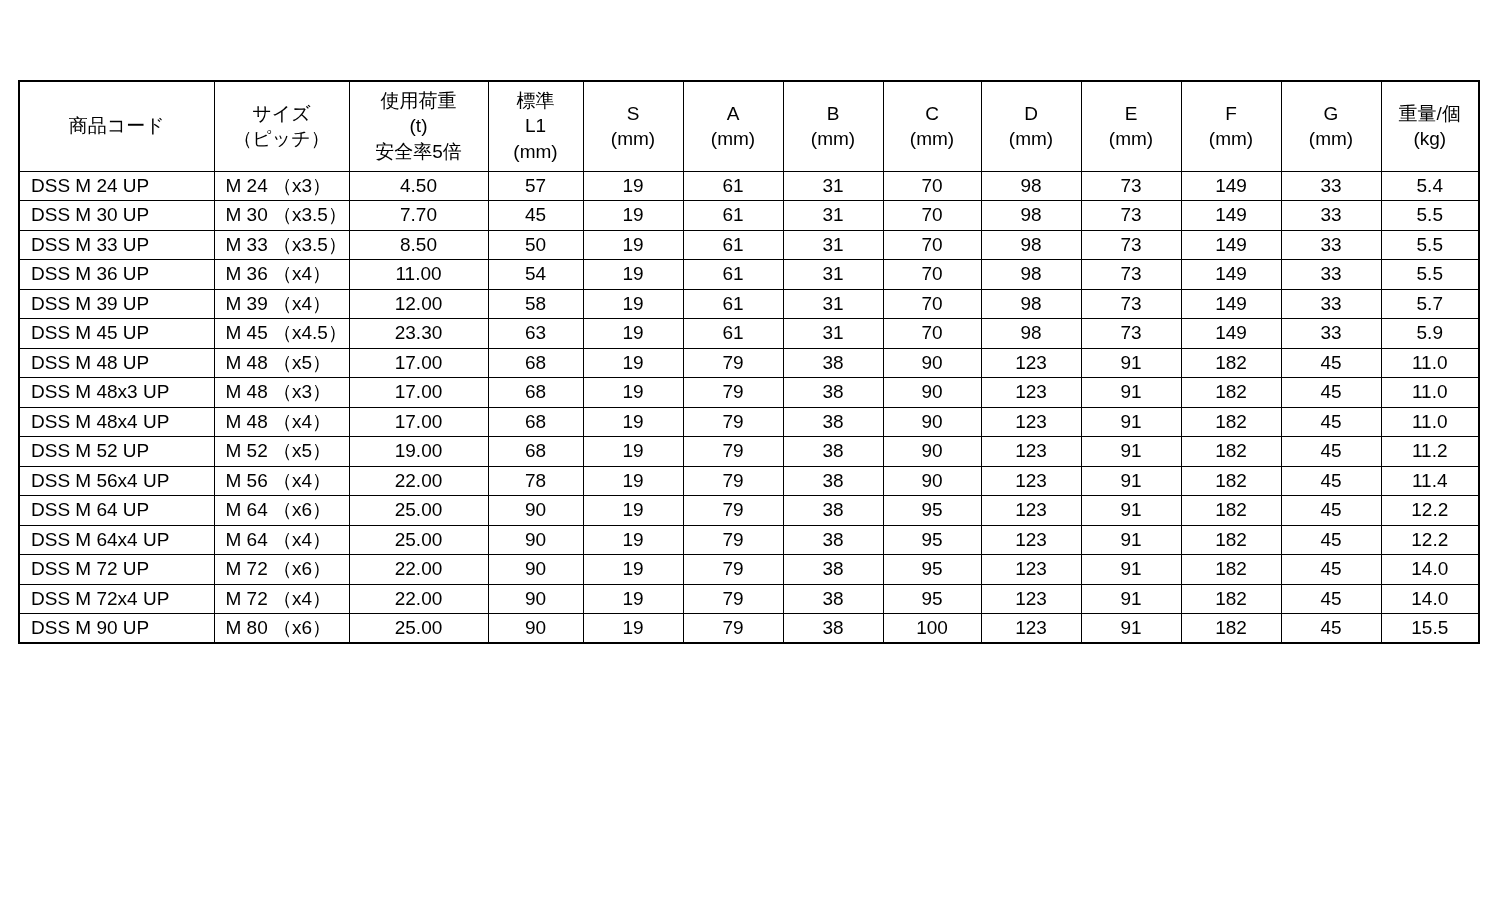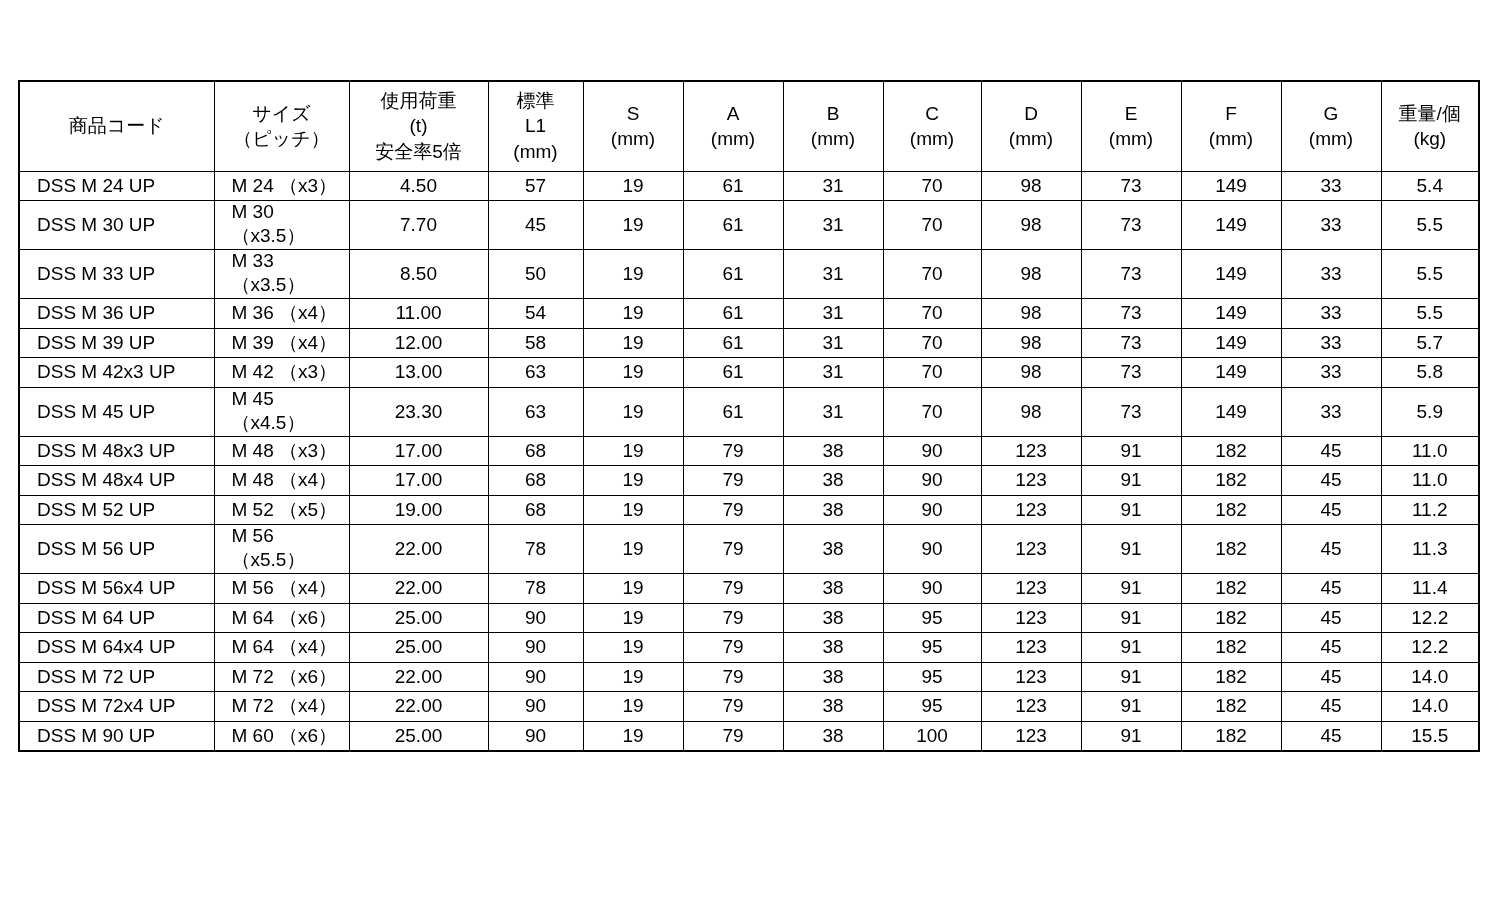--- a/index.html
+++ b/index.html
@@ -39,21 +39,21 @@
     vertical-align: middle;
     white-space: pre-line;
     line-height: 1.35;
     padding: 0 2px;
   }
   table.spec td {
     vertical-align: middle;
     padding: 0;
   }
   table.spec td.center { text-align: center; }
-  table.spec td.left { text-align: left; padding-left: 17px; }
+  table.spec td.left { text-align: left; padding-left: 11px; }
 </style>
 </head>
 <body>
 
 <div class="table-wrap">
   <table class="spec">
     <colgroup>
         <col style="width: 195px;">
         <col style="width: 135px;">
         <col style="width: 139px;">
@@ -169,50 +169,50 @@
           <td class="center">61</td>
           <td class="center">31</td>
           <td class="center">70</td>
           <td class="center">98</td>
           <td class="center">73</td>
           <td class="center">149</td>
           <td class="center">33</td>
           <td class="center">5.7</td>
         </tr>
         <tr>
-          <td class="left">DSS M 42x3 UP</td>
-          <td class="left">M 42 （x3）</td>
-          <td class="center">13.00</td>
-          <td class="center">63</td>
-          <td class="center">19</td>
-          <td class="center">61</td>
-          <td class="center">31</td>
-          <td class="center">70</td>
-          <td class="center">98</td>
-          <td class="center">73</td>
-          <td class="center">149</td>
-          <td class="center">33</td>
-          <td class="center">5.8</td>
-        </tr>
-        <tr>
           <td class="left">DSS M 45 UP</td>
           <td class="left">M 45 （x4.5）</td>
           <td class="center">23.30</td>
           <td class="center">63</td>
           <td class="center">19</td>
           <td class="center">61</td>
           <td class="center">31</td>
           <td class="center">70</td>
           <td class="center">98</td>
           <td class="center">73</td>
           <td class="center">149</td>
           <td class="center">33</td>
           <td class="center">5.9</td>
         </tr>
         <tr>
+          <td class="left">DSS M 48 UP</td>
+          <td class="left">M 48 （x5）</td>
+          <td class="center">17.00</td>
+          <td class="center">68</td>
+          <td class="center">19</td>
+          <td class="center">79</td>
+          <td class="center">38</td>
+          <td class="center">90</td>
+          <td class="center">123</td>
+          <td class="center">91</td>
+          <td class="center">182</td>
+          <td class="center">45</td>
+          <td class="center">11.0</td>
+        </tr>
+        <tr>
           <td class="left">DSS M 48x3 UP</td>
           <td class="left">M 48 （x3）</td>
           <td class="center">17.00</td>
           <td class="center">68</td>
           <td class="center">19</td>
           <td class="center">79</td>
           <td class="center">38</td>
           <td class="center">90</td>
           <td class="center">123</td>
           <td class="center">91</td>
@@ -244,35 +244,20 @@
           <td class="center">79</td>
           <td class="center">38</td>
           <td class="center">90</td>
           <td class="center">123</td>
           <td class="center">91</td>
           <td class="center">182</td>
           <td class="center">45</td>
           <td class="center">11.2</td>
         </tr>
         <tr>
-          <td class="left">DSS M 56 UP</td>
-          <td class="left">M 56 （x5.5）</td>
-          <td class="center">22.00</td>
-          <td class="center">78</td>
-          <td class="center">19</td>
-          <td class="center">79</td>
-          <td class="center">38</td>
-          <td class="center">90</td>
-          <td class="center">123</td>
-          <td class="center">91</td>
-          <td class="center">182</td>
-          <td class="center">45</td>
-          <td class="center">11.3</td>
-        </tr>
-        <tr>
           <td class="left">DSS M 56x4 UP</td>
           <td class="left">M 56 （x4）</td>
           <td class="center">22.00</td>
           <td class="center">78</td>
           <td class="center">19</td>
           <td class="center">79</td>
           <td class="center">38</td>
           <td class="center">90</td>
           <td class="center">123</td>
           <td class="center">91</td>
@@ -335,21 +320,21 @@
           <td class="center">38</td>
           <td class="center">95</td>
           <td class="center">123</td>
           <td class="center">91</td>
           <td class="center">182</td>
           <td class="center">45</td>
           <td class="center">14.0</td>
         </tr>
         <tr>
           <td class="left">DSS M 90 UP</td>
-          <td class="left">M 60 （x6）</td>
+          <td class="left">M 80 （x6）</td>
           <td class="center">25.00</td>
           <td class="center">90</td>
           <td class="center">19</td>
           <td class="center">79</td>
           <td class="center">38</td>
           <td class="center">100</td>
           <td class="center">123</td>
           <td class="center">91</td>
           <td class="center">182</td>
           <td class="center">45</td>

